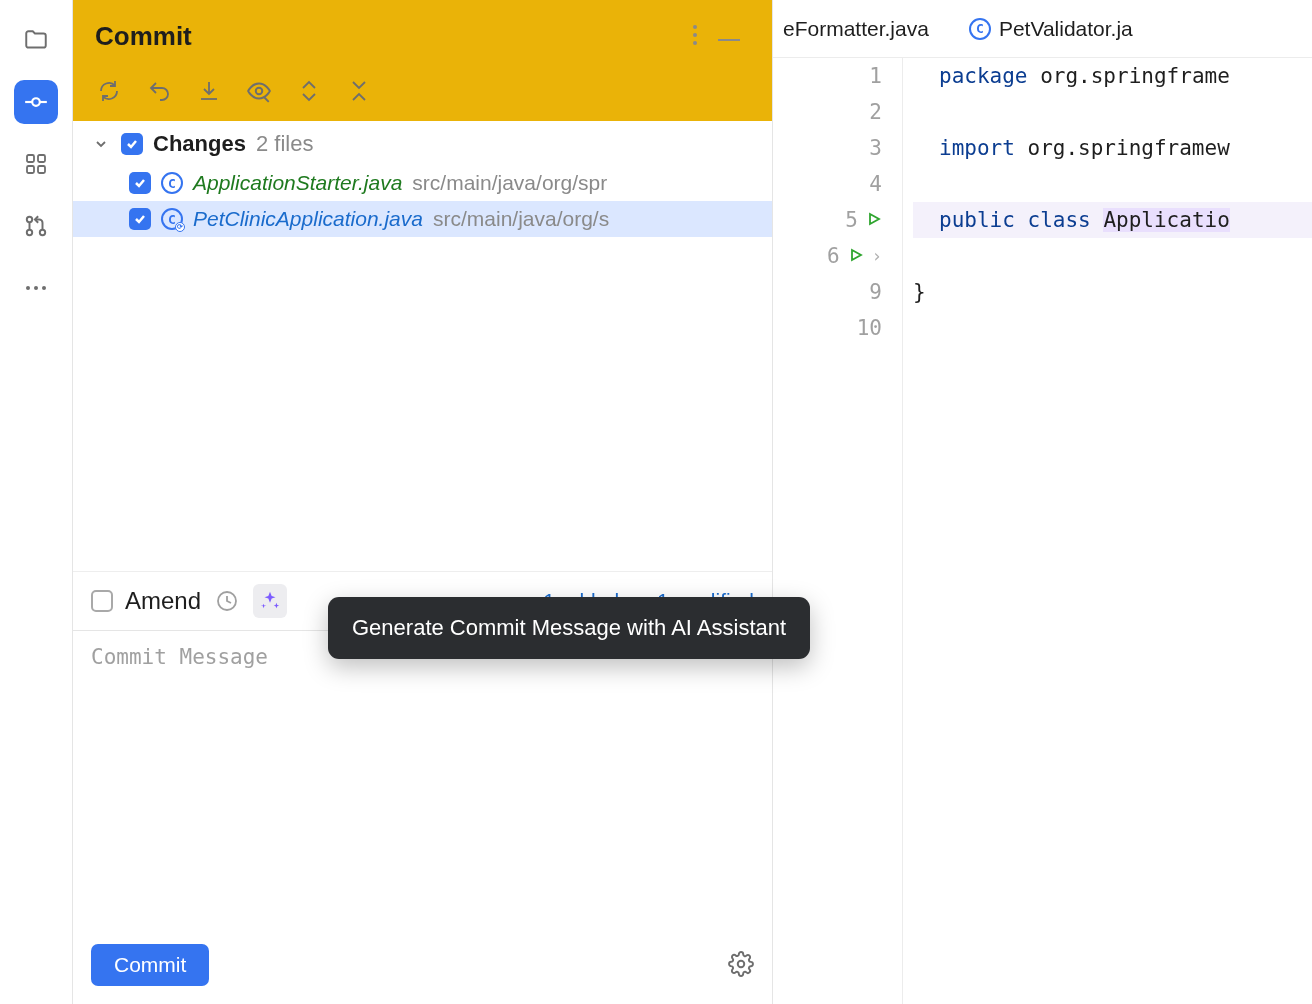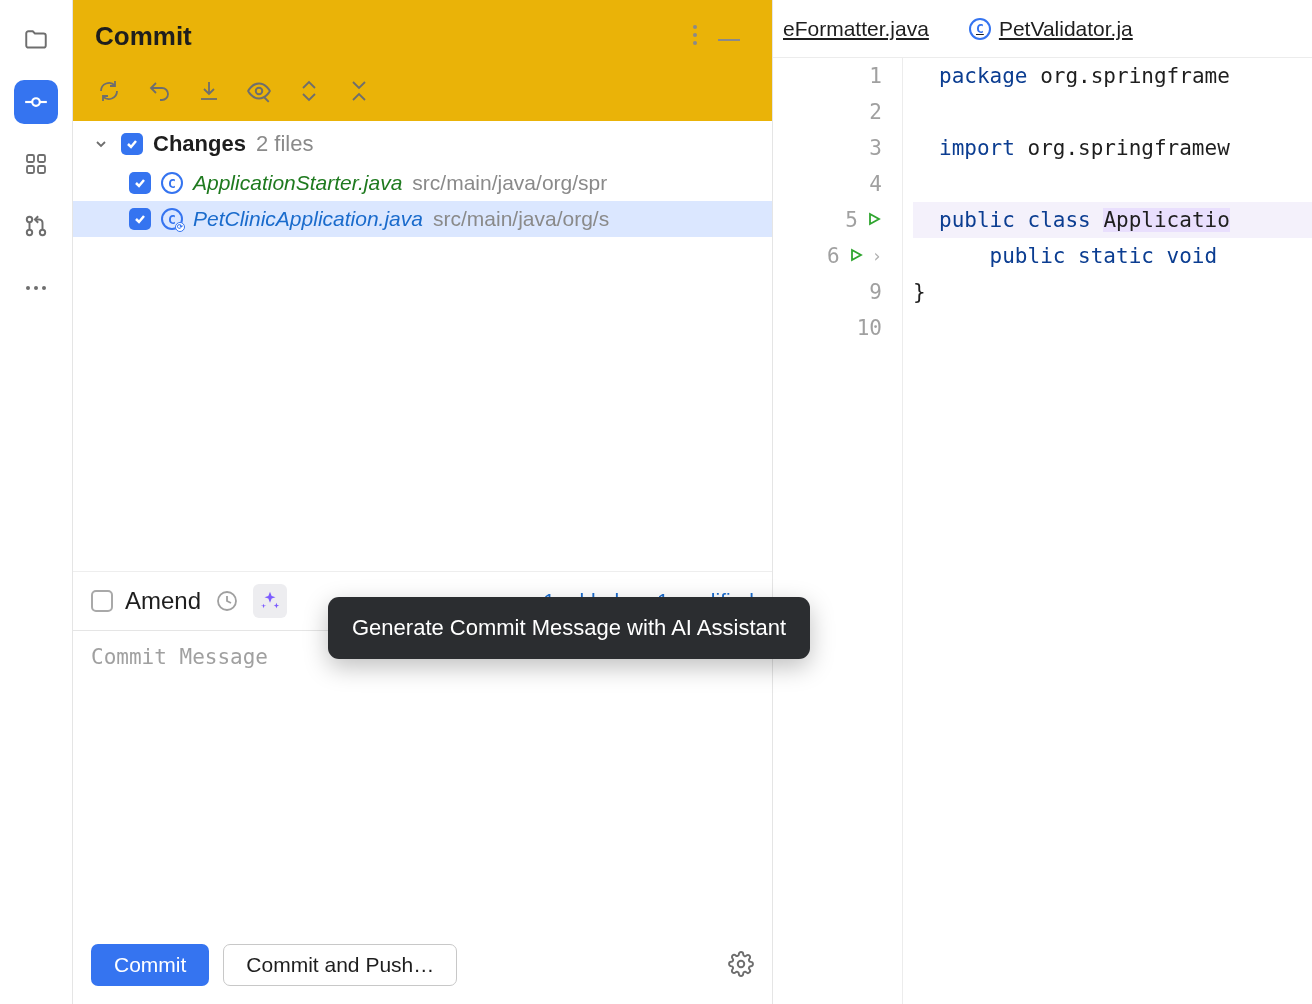--- a/index.html
+++ b/index.html
@@ -158,21 +158,21 @@
 }
 .tabs {
   display:flex; align-items:center;
   height: 58px;
   padding: 0 10px;
   gap: 40px;
   border-bottom: 1px solid #ececec;
   white-space:nowrap;
   overflow:hidden;
 }
-.tab { display:flex; align-items:center; gap:8px; font-size:21px; color:#1e1e1e;text-decoration:underline; }
+.tab { display:flex; align-items:center; gap:8px; font-size:21px; color:#1e1e1e; }
 .tab.active { font-weight:500; }
 .code-area { flex:1; display:flex; font-family: "SF Mono", Menlo, Consolas, monospace; font-size:21px; }
 .gutter {
   width: 130px;
   border-right: 1px solid #ececec;
   color:#a0a0a0;
   text-align:right;
   padding-right: 14px;
 }
 .gline { height: 36px; display:flex; align-items:center; justify-content:flex-end; gap:8px; padding-right:6px;}
@@ -359,21 +359,20 @@
     <div style="width:14px"></div>
     <div class="stat-modified">1 modified</div>
   </div>
 
   <div class="msg-area">
     <div class="msg-placeholder">Commit Message</div>
   </div>
 
   <div class="commit-actions">
     <div class="btn btn-primary">Commit</div>
-    <div class="btn btn-secondary">Commit and Push…</div>
     <div class="gear-right">
       <svg width="26" height="26" viewBox="0 0 24 24" fill="none" stroke="currentColor" stroke-width="1.8">
           <circle cx="12" cy="12" r="3"></circle>
           <path d="M19.4 15a1.7 1.7 0 0 0 .34 1.87l.06.06a2 2 0 1 1-2.83 2.83l-.06-.06a1.7 1.7 0 0 0-1.87-.34 1.7 1.7 0 0 0-1.03 1.56V21a2 2 0 1 1-4 0v-.09a1.7 1.7 0 0 0-1.11-1.56 1.7 1.7 0 0 0-1.87.34l-.06.06a2 2 0 1 1-2.83-2.83l.06-.06a1.7 1.7 0 0 0 .34-1.87 1.7 1.7 0 0 0-1.56-1.03H3a2 2 0 1 1 0-4h.09a1.7 1.7 0 0 0 1.56-1.11 1.7 1.7 0 0 0-.34-1.87l-.06-.06a2 2 0 1 1 2.83-2.83l.06.06a1.7 1.7 0 0 0 1.87.34H9a1.7 1.7 0 0 0 1.03-1.56V3a2 2 0 1 1 4 0v.09a1.7 1.7 0 0 0 1.03 1.56 1.7 1.7 0 0 0 1.87-.34l.06-.06a2 2 0 1 1 2.83 2.83l-.06.06a1.7 1.7 0 0 0-.34 1.87V9a1.7 1.7 0 0 0 1.56 1.03H21a2 2 0 1 1 0 4h-.09a1.7 1.7 0 0 0-1.56 1.03z"></path>
         </svg>
     </div>
   </div>
 </div>
 
 <div class="editor-side">
@@ -419,20 +418,20 @@
       <div class="gline">
           <span class="num">10</span>
         </div>
     </div>
     <div class="code-lines">
       <div class="cline"><span class="kw">package</span><span class="plain"> org.springframe</span></div>
       <div class="cline"></div>
       <div class="cline"><span class="kw">import</span><span class="plain"> org.springframew</span></div>
       <div class="cline"></div>
       <div class="cline hl"><span class="kw">public class </span><span class="plain hlword">Applicatio</span></div>
-      <div class="cline"><span class="plain">    </span><span class="kw">public static void</span></div>
+      <div class="cline"><span class="plain">    </span></div>
       <div class="cline"><span class="plain">}</span></div>
       <div class="cline"></div>
     </div>
   </div>
 </div>
 
 <div class="tooltip">Generate Commit Message with AI Assistant</div>
 
 </body></html>

